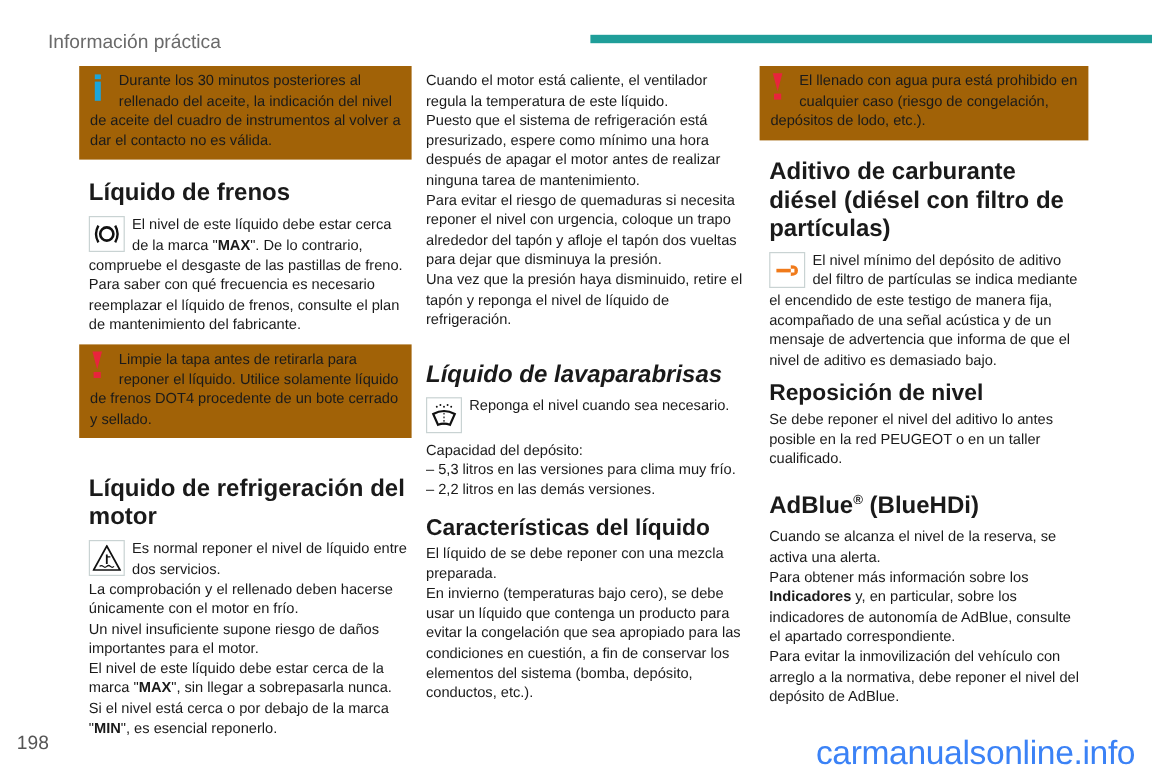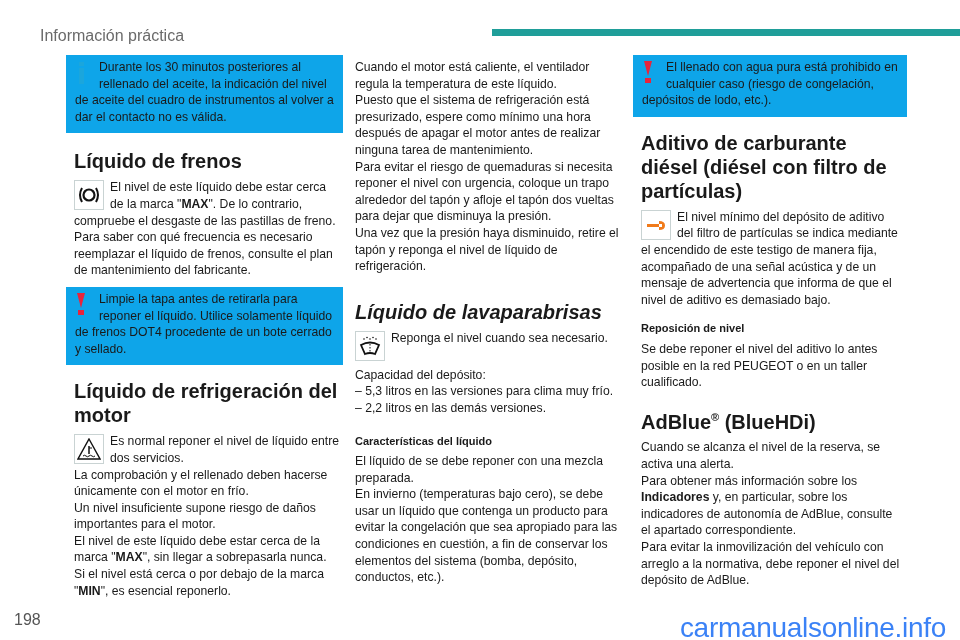--- a/index.html
+++ b/index.html
@@ -11,32 +11,32 @@
     position: absolute; left: 40px; top: 27px; font-size: 16px; color: #6a6a6a;
   }
   .header-bar {
     position: absolute; left: 492px; top: 29px; width: 468px; height: 7px; background: #1f9e99;
   }
   .col { position: absolute; top: 55px; width: 265px; font-size: 12.2px; line-height: 16.6px; }
   .col1 { left: 74px; }
   .col2 { left: 355px; }
   .col3 { left: 641px; width: 262px; }
   .note {
-    background: #0ea5e9; padding: 4px 9px 8px 9px; margin-left: -8px; margin-right: -4px;
+    background: #a16207; padding: 4px 9px 8px 9px; margin-left: -8px; margin-right: -4px;
     position: relative;
   }
   .note .ic { float: left; width: 18px; height: 30px; margin-right: 6px; position: relative; }
   .info-i { position: absolute; left: 4px; top: 3px; width: 5px; }
   .info-i .dot { width: 5px; height: 4px; background: #1ba6dc; }
   .info-i .stem { width: 5px; height: 16px; background: #1ba6dc; margin-top: 2px; }
   .warn-ex { position: absolute; left: 2px; top: 2px; width: 8px; }
   .warn-ex .bar { width: 0; height: 0; border-left: 4px solid transparent; border-right: 4px solid transparent; border-top: 15px solid #e8243c; }
   .warn-ex .pt { width: 6px; height: 5px; background: #e8243c; margin: 2px 0 0 1px; }
   h2 { font-size: 20px; line-height: 24px; font-weight: bold; margin: 16px 0 6px 0; color: #1a1a1a; }
-  h3 { font-size: 11px; font-weight: bold; margin: 12px 0 4px 0; }
+  h3 { font-size: 19px; font-weight: bold; margin: 12px 0 4px 0; }
   p { margin: 0; }
   .iconbox {
     float: left; width: 28px; height: 28px; border: 1px solid #c9d3d3; margin: 1px 6px 2px 0;
     display: flex; align-items: center; justify-content: center; background: #fff;
   }
   .footer-page { position: absolute; left: 14px; top: 611px; font-size: 16px; color: #555; }
   .footer-site { position: absolute; right: 14px; top: 612px; font-size: 28px; color: #3b82f6; letter-spacing: -0.3px; }
   b { font-weight: bold; }
   sup { font-size: 11px; }
   .dash-item { padding-left: 0; }
@@ -74,21 +74,21 @@
   <div class="note" style="margin-top:8px;">
     <div class="ic">
       <div class="warn-ex">
           <div class="bar"></div>
           <div class="pt"></div>
         </div>
     </div>
     <p>Limpie la tapa antes de retirarla para reponer el líquido. Utilice solamente líquido de frenos DOT4 procedente de un bote cerrado y sellado.</p>
   </div>
 
-  <h2 style="margin-top:14px;">Líquido de refrigeración del motor</h2>
+  <h2 style="margin-top:30px;">Líquido de refrigeración del motor</h2>
   <div>
     <div class="iconbox">
       <svg width="24" height="22" viewBox="0 0 24 22">
           <path d="M12 1 L23 21 L1 21 Z" stroke="#111" stroke-width="1.4" fill="none"></path>
           <line x1="12" y1="8" x2="12" y2="16" stroke="#111" stroke-width="1.5"></line>
           <line x1="12" y1="10" x2="15" y2="10" stroke="#111" stroke-width="1"></line>
           <path d="M6 18 q1.5 -1.5 3 0 t3 0 t3 0 t3 0" stroke="#111" stroke-width="1" fill="none"></path>
         </svg>
     </div>
     <p>Es normal reponer el nivel de líquido entre dos servicios.</p>

